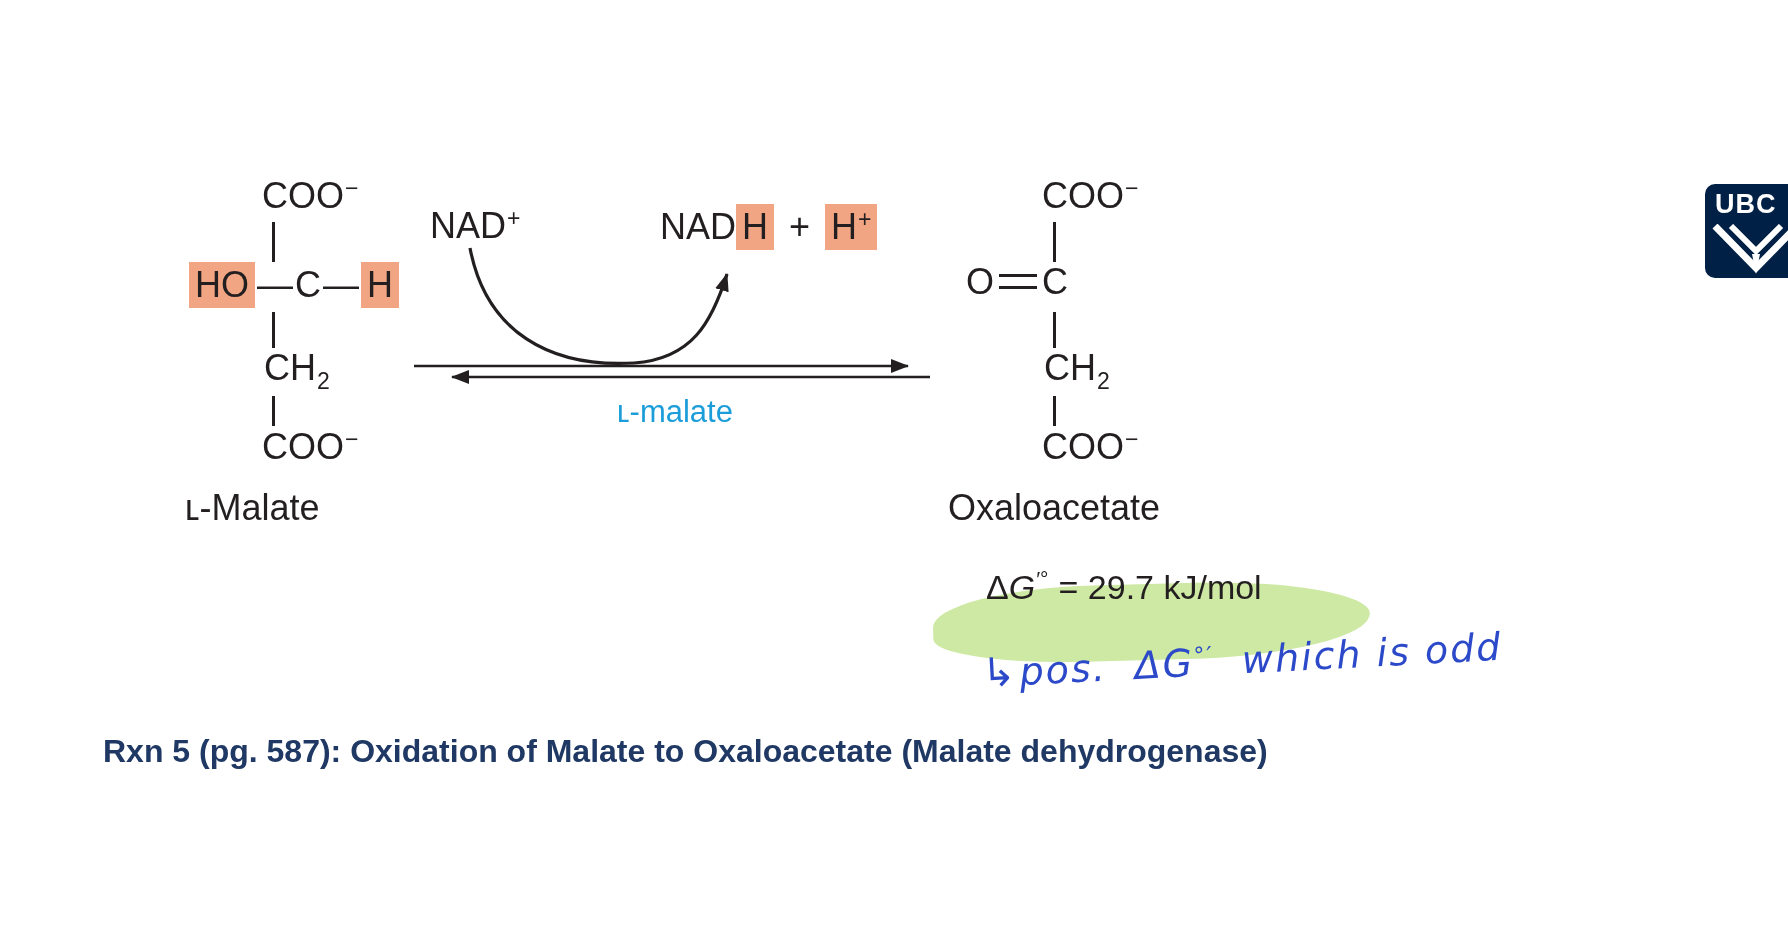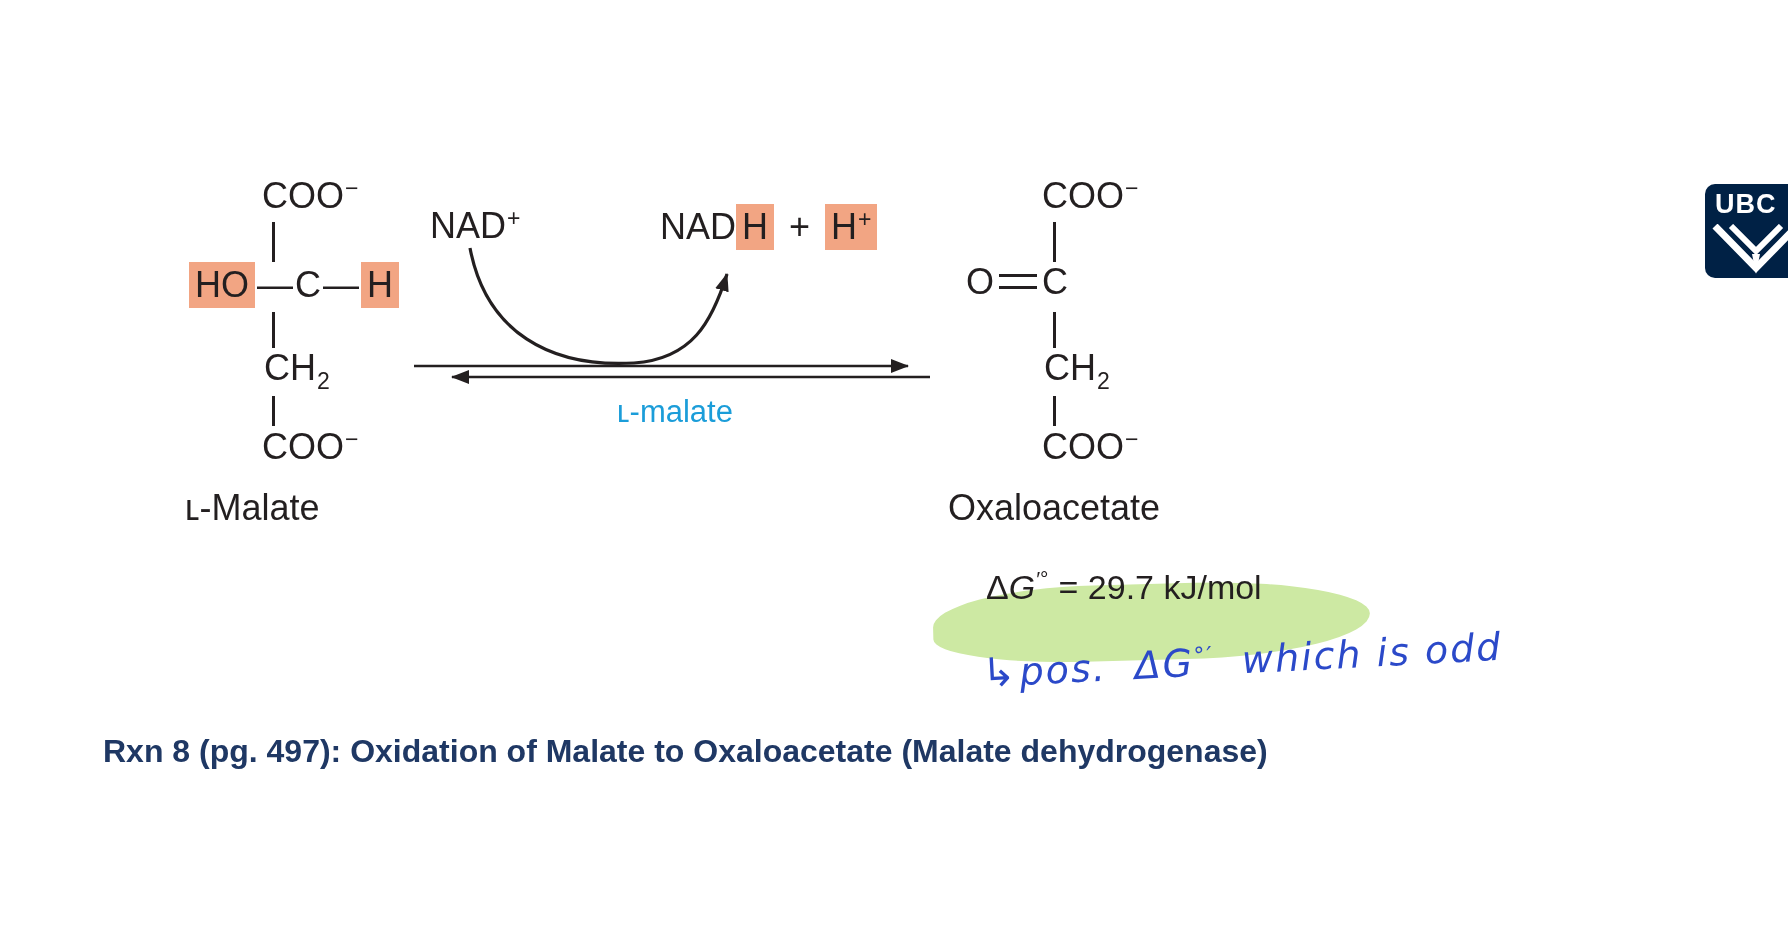--- a/index.html
+++ b/index.html
@@ -147,21 +147,21 @@
   <div class="green-blob"></div>
 
   <div class="dg">
     <span>Δ</span><span class="ital">G</span><span class="dg-sup">′°</span><span class="dg-val">= 29.7 kJ/mol</span>
   </div>
 
   <div class="handwriting">
     <span class="hook">↳</span><span>pos.</span><span class="hw-gap"><span>ΔG</span><span class="hw-sup">°′</span></span><span class="hw-gap">which is odd</span>
   </div>
 
-  <div class="footer">Rxn 8 (pg. 497): Oxidation of Malate to Oxaloacetate (Malate dehydrogenase)</div>
+  <div class="footer">Rxn 5 (pg. 587): Oxidation of Malate to Oxaloacetate (Malate dehydrogenase)</div>
 
   <div class="ubc">
     <div class="ubc-text">UBC</div>
     <svg class="ubc-crest" width="90" height="50" viewBox="0 0 90 50">
       <path d="M4 2 L45 44 L86 2" fill="none" stroke="#ffffff" stroke-width="7"></path>
       <path d="M20 2 L45 27 L70 2" fill="none" stroke="#ffffff" stroke-width="6"></path>
       <path d="M41 30 L45 50 L49 30 Z" fill="#ffffff"></path>
     </svg>
   </div>
 

